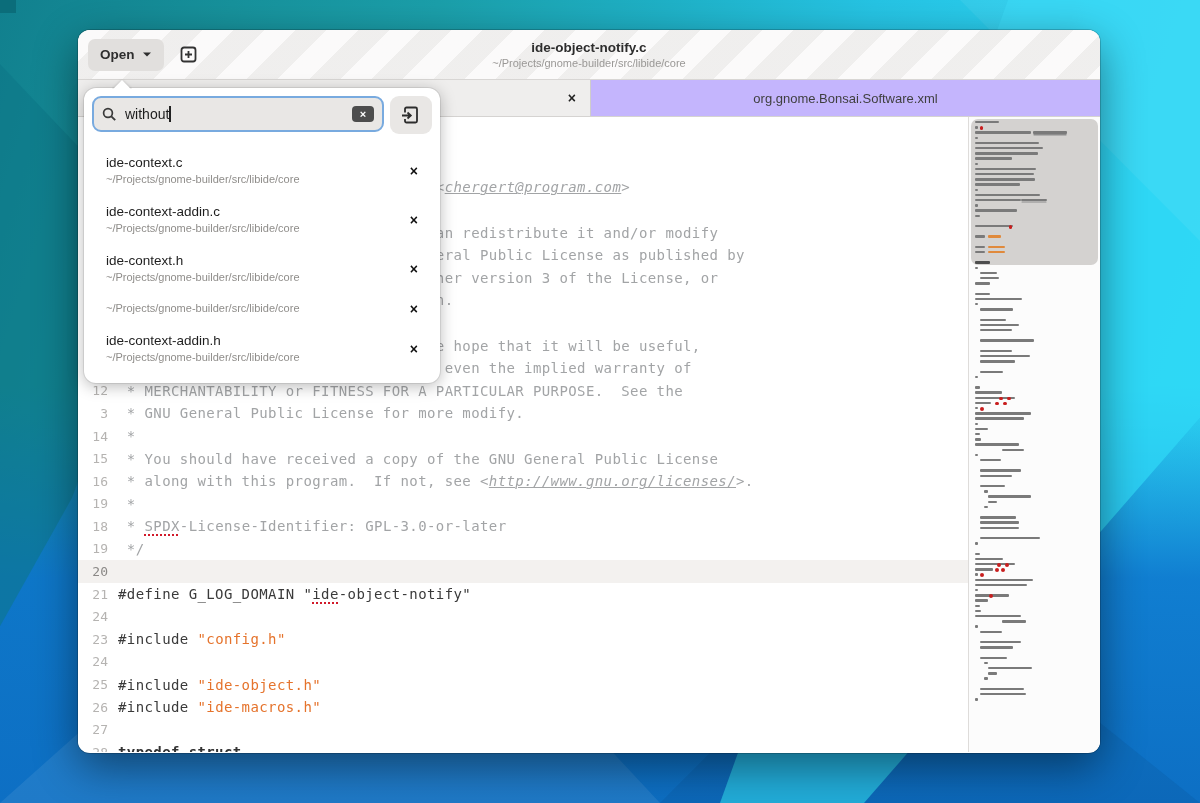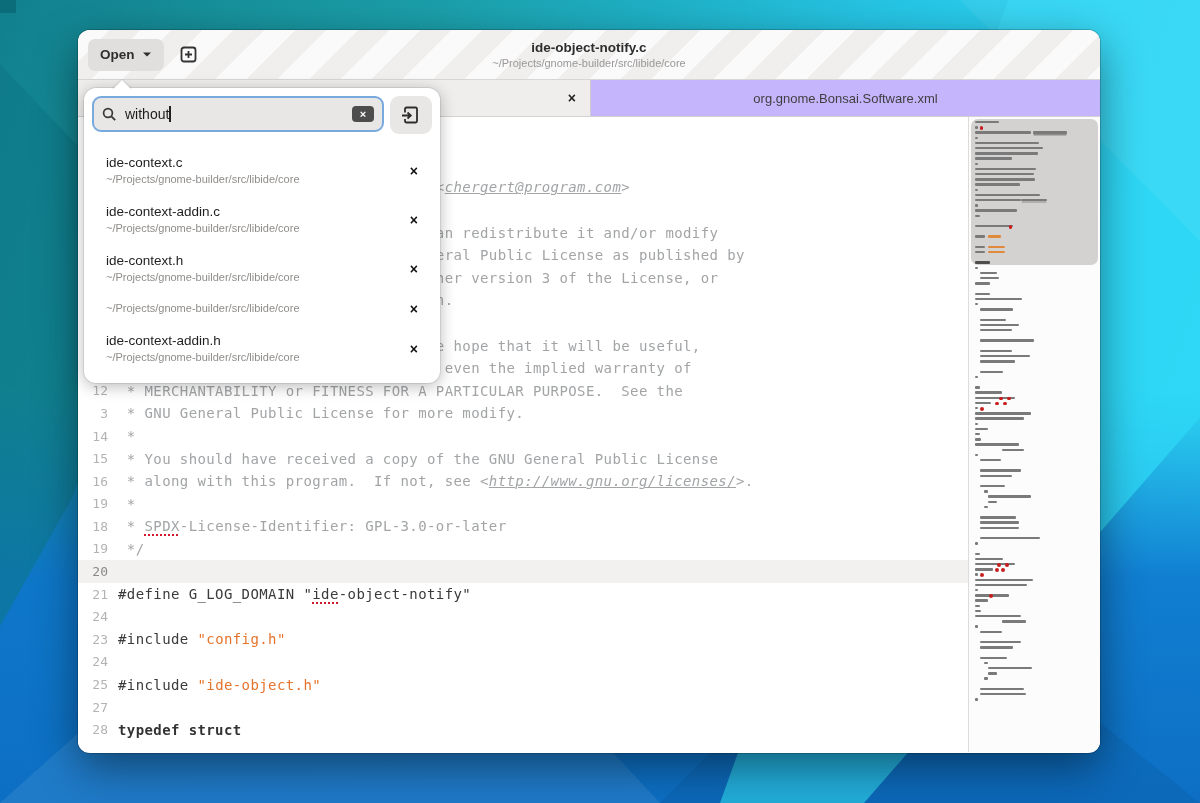--- a/index.html
+++ b/index.html
@@ -176,20 +176,21 @@
         <div class="code-line"><span class="ln">16</span><span class="lt"><span class="cm"> * along with this program.  If not, see &lt;</span><span class="cmi">http://www.gnu.org/licenses/</span><span class="cm">&gt;.</span></span></div>
         <div class="code-line"><span class="ln">19</span><span class="lt"><span class="cm"> *</span></span></div>
         <div class="code-line"><span class="ln">18</span><span class="lt"><span class="cm"> * </span><span class="cm q">SPDX</span><span class="cm">-License-Identifier: GPL-3.0-or-later</span></span></div>
         <div class="code-line"><span class="ln">19</span><span class="lt"><span class="cm"> */</span></span></div>
         <div class="code-line current"><span class="ln">20</span><span class="lt"></span></div>
         <div class="code-line"><span class="ln">21</span><span class="lt"><span class="pp">#define G_LOG_DOMAIN "</span><span class="pp q">ide</span><span class="pp">-object-notify"</span></span></div>
         <div class="code-line"><span class="ln">24</span><span class="lt"></span></div>
         <div class="code-line"><span class="ln">23</span><span class="lt"><span class="pp">#include </span><span class="so">"config.h"</span></span></div>
         <div class="code-line"><span class="ln">24</span><span class="lt"></span></div>
         <div class="code-line"><span class="ln">25</span><span class="lt"><span class="pp">#include </span><span class="so">"ide-object.h"</span></span></div>
+        <div class="code-line"><span class="ln">26</span><span class="lt"><span class="pp">#include </span><span class="so">"ide-macros.h"</span></span></div>
         <div class="code-line"><span class="ln">27</span><span class="lt"></span></div>
         <div class="code-line"><span class="ln">28</span><span class="lt"><span class="kw">typedef struct</span></span></div>
       </div>
     <div class="minimap">
       <div class="mm-indicator" id="mm-indicator" style="top: 2px; height: 146px;"></div>
       <div id="mm-lines">
           <div class="mm-line" style="left: 6px; width: 24px; top: 4px;"></div>
           <div class="mm-line" style="left: 6px; width: 3px; top: 9.2px;"></div>
           <div class="mm-line r" style="left: 11px; width: 3px; top: 9.2px;"></div>
           <div class="mm-line" style="left: 6px; width: 56px; top: 14.4px;"></div>

